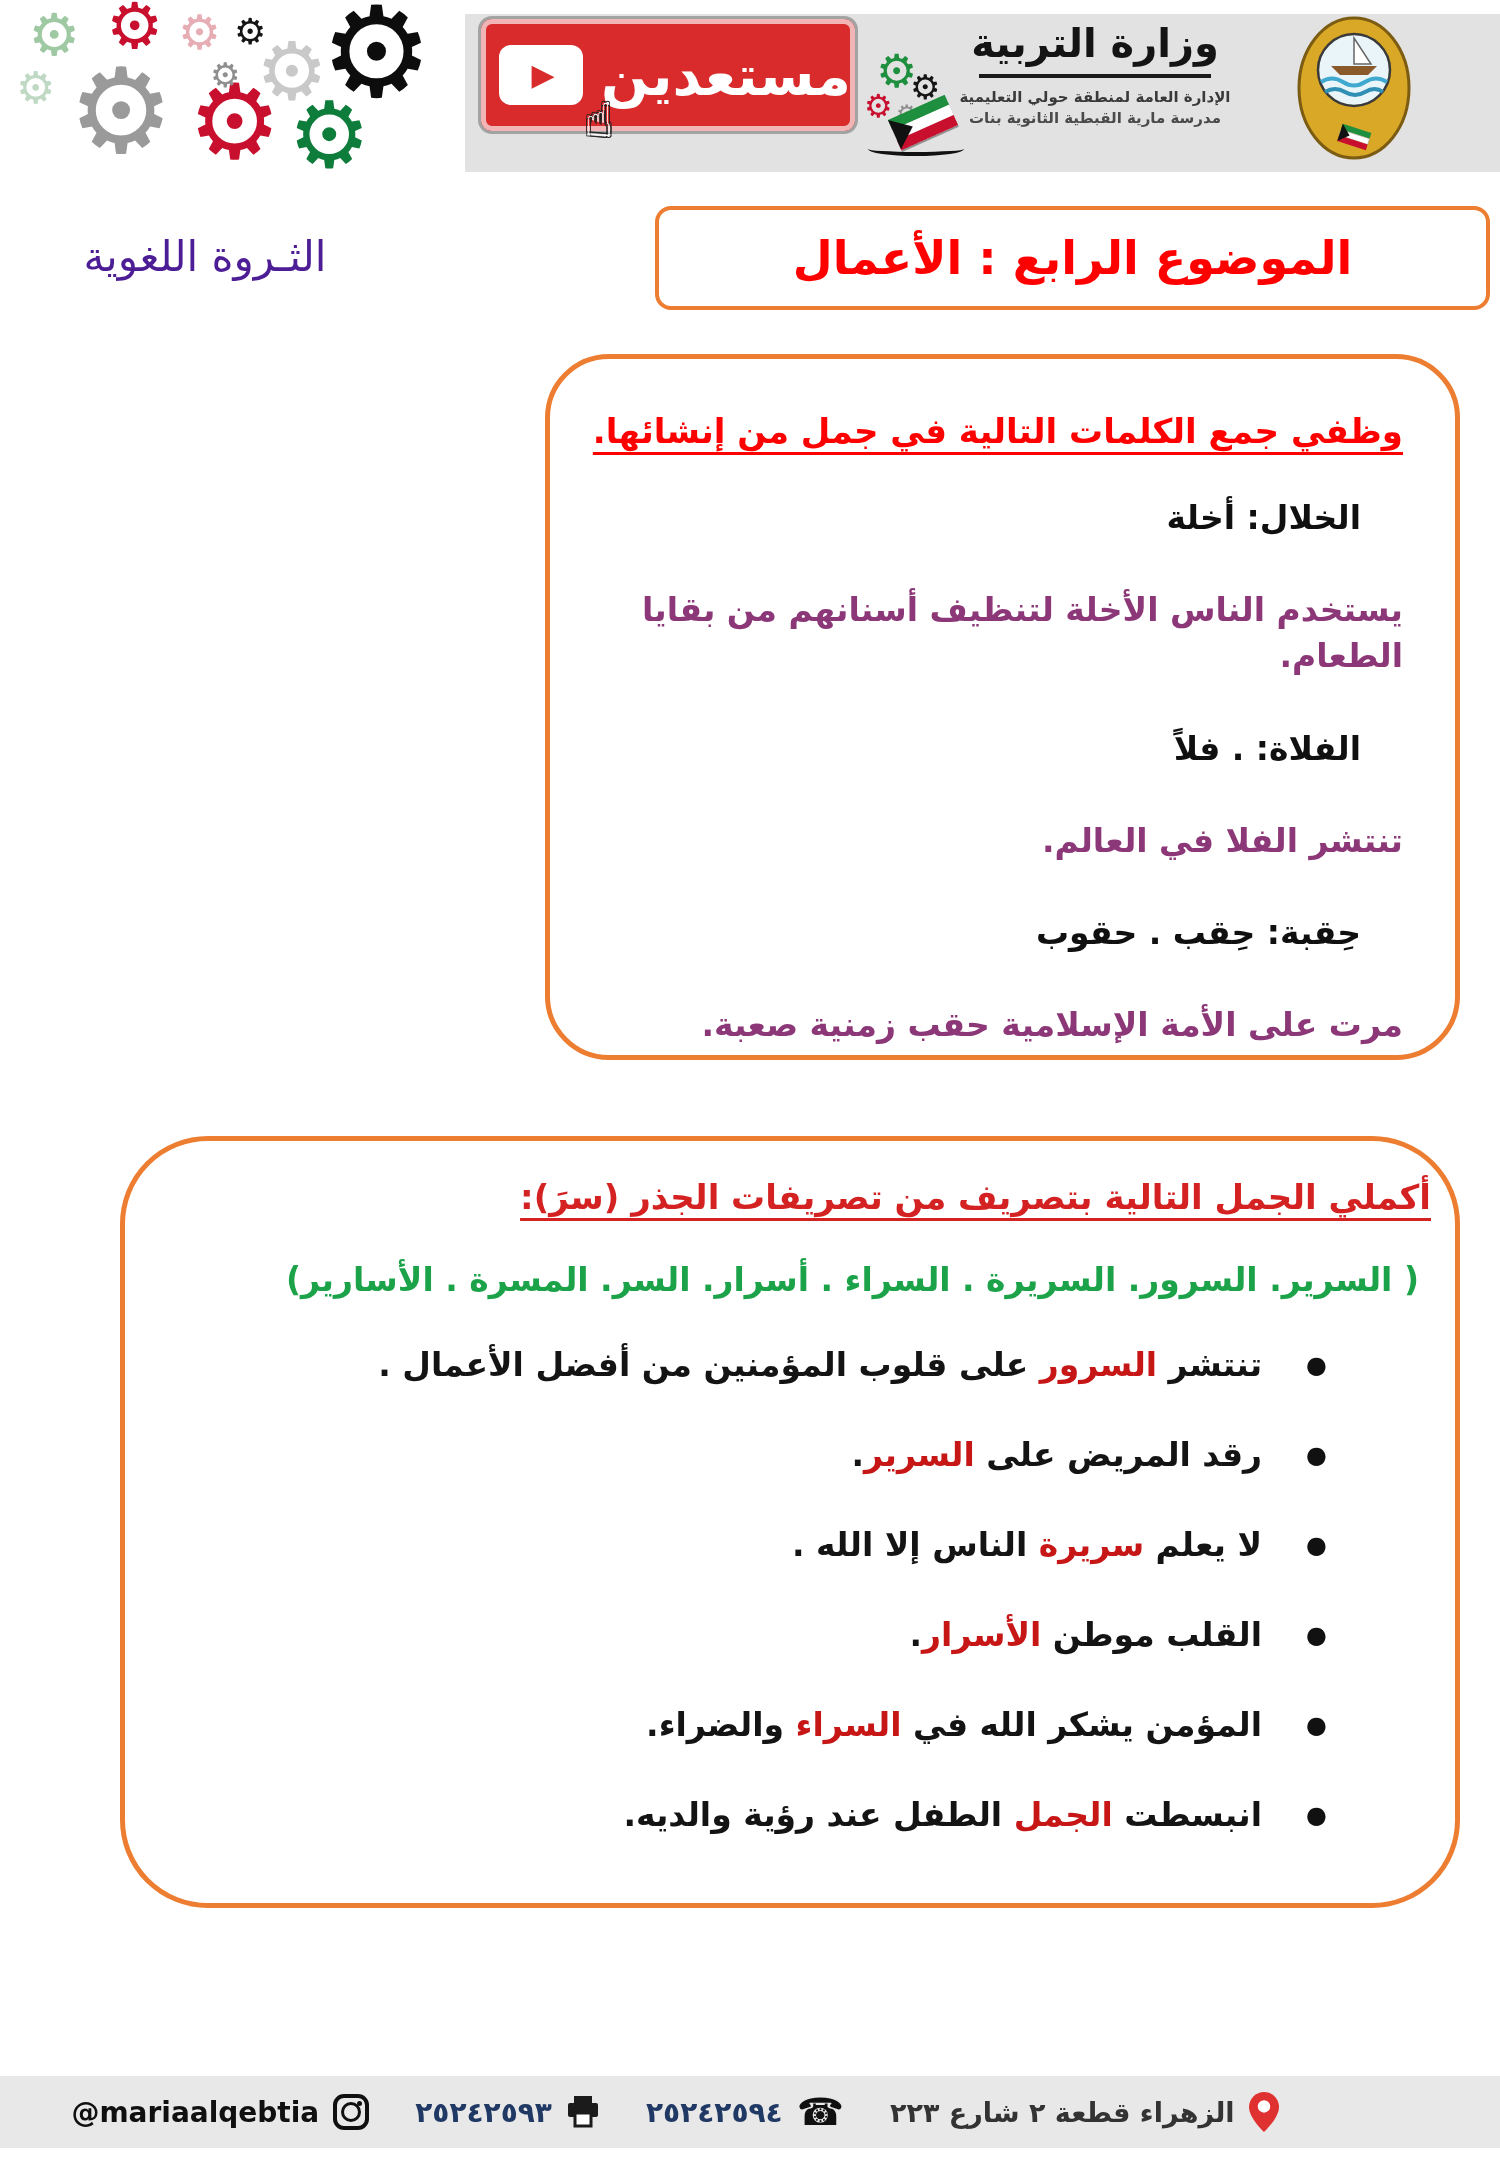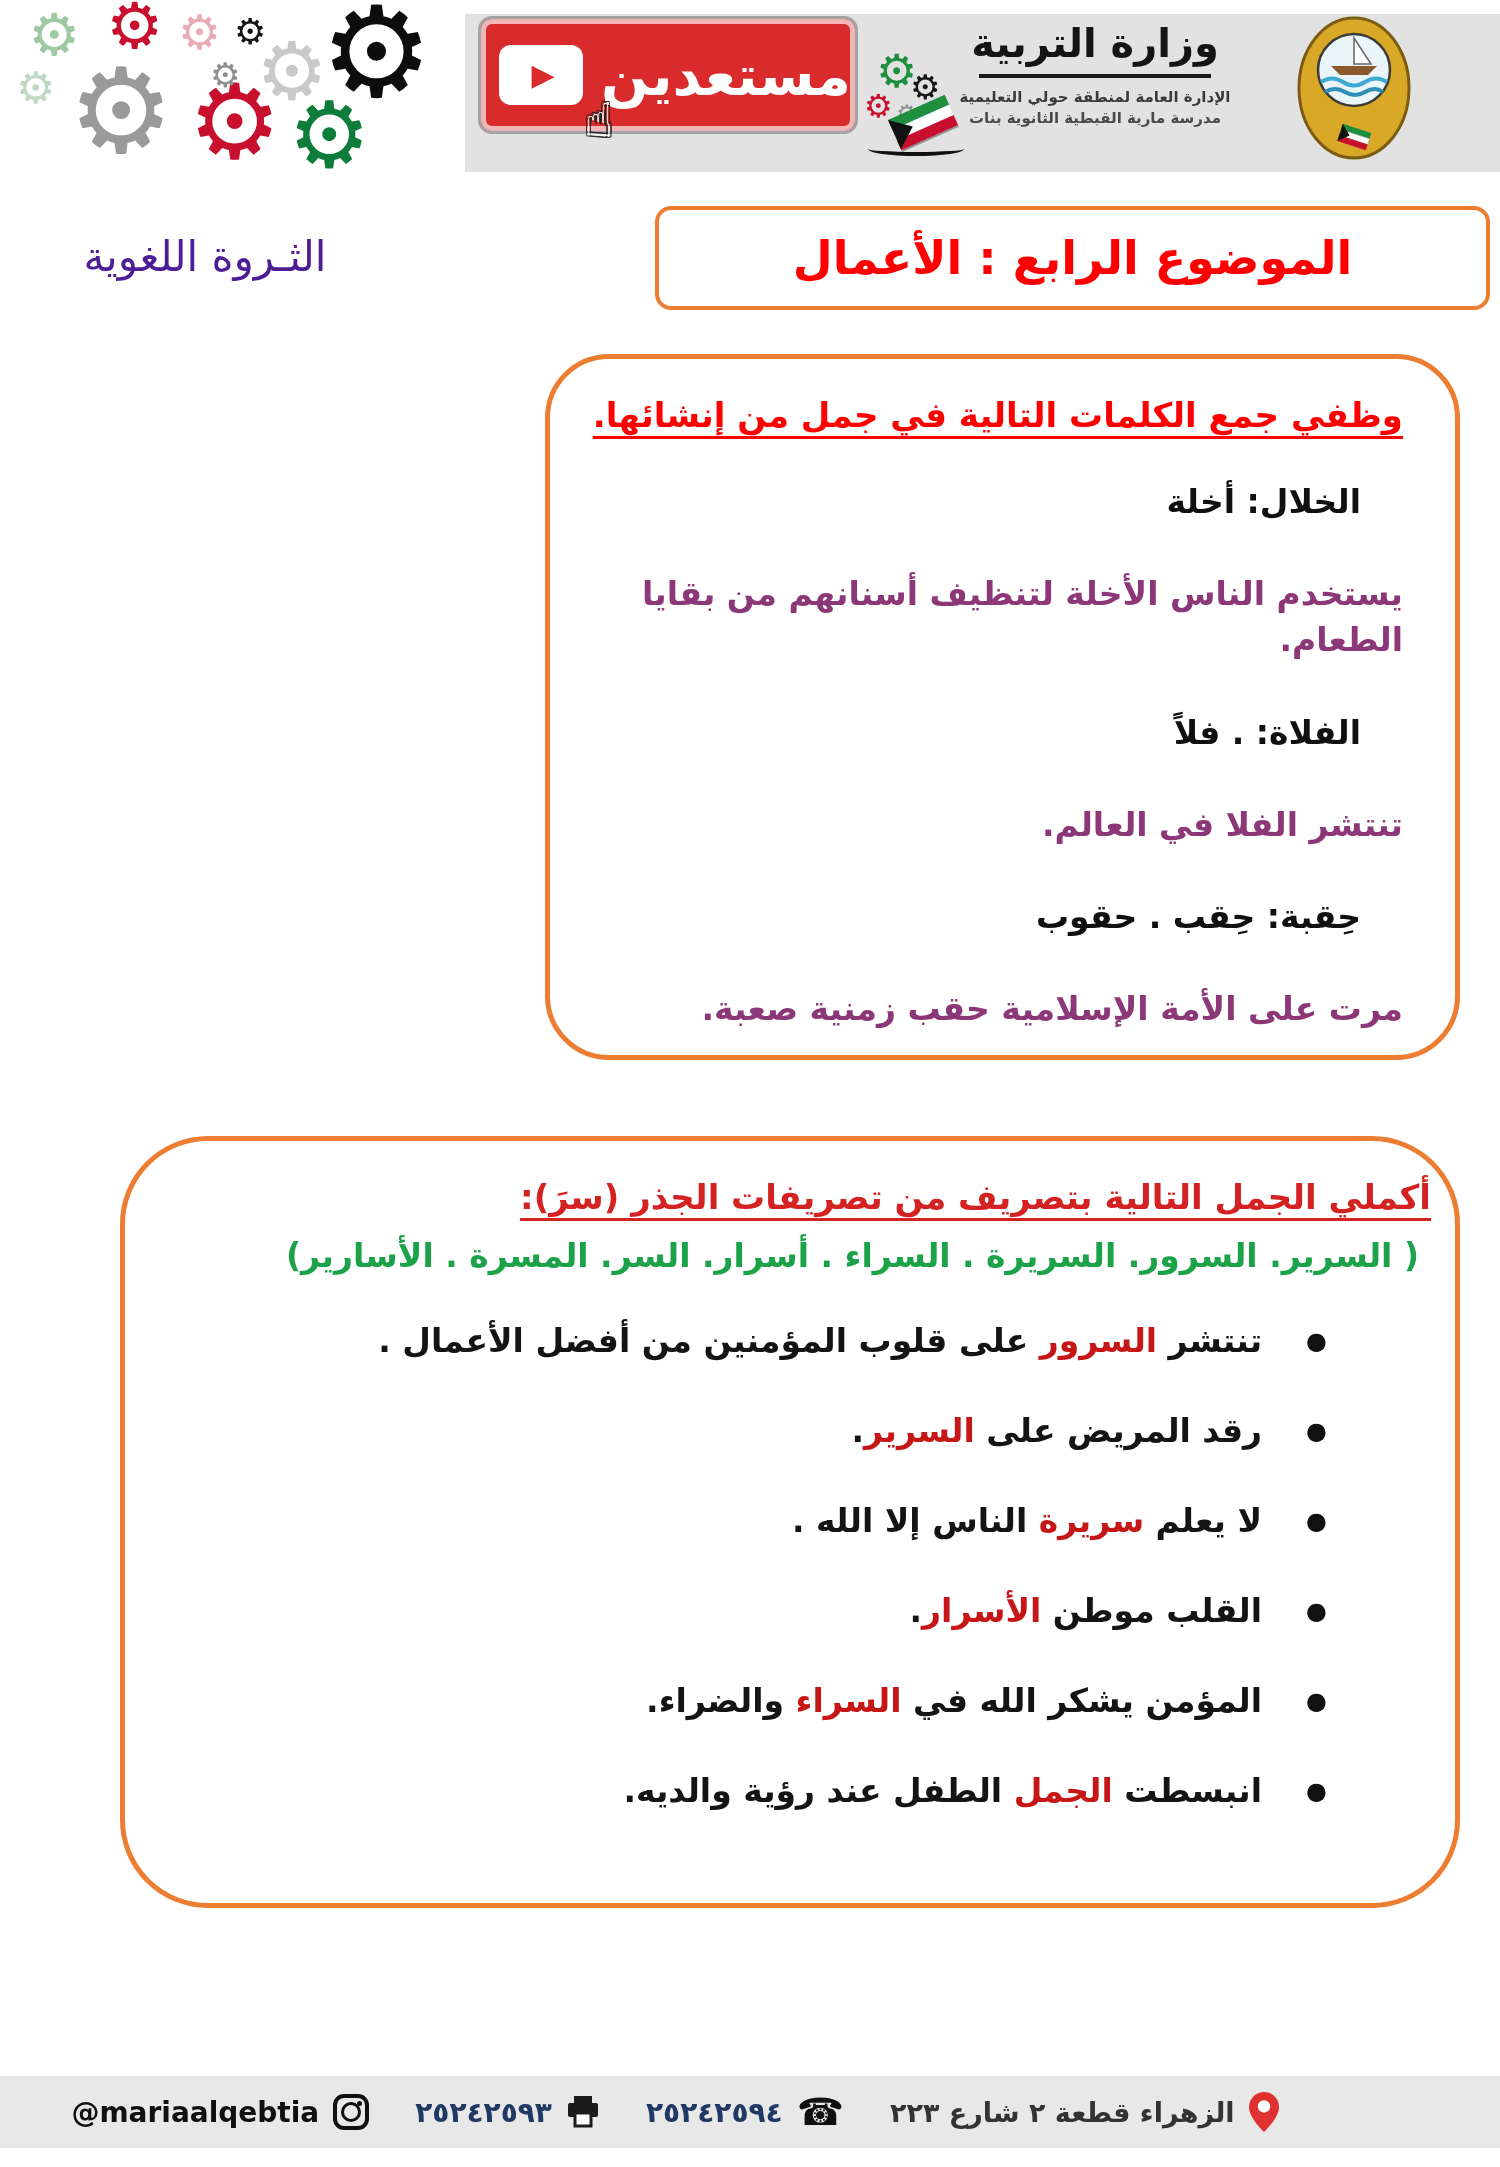--- a/index.html
+++ b/index.html
@@ -58,24 +58,24 @@
 
   
   .section-label{position:absolute;left:40px;top:232px;width:330px;text-align:center;direction:rtl;
                  font-size:42px;font-weight:400;color:#4c1d95;}
   .topic-box{position:absolute;left:655px;top:206px;width:835px;height:104px;border:4px solid #ED7D31;
              border-radius:16px;display:flex;align-items:center;justify-content:center;box-sizing:border-box;}
   .topic-title{color:#FF0000;font-size:46px;font-weight:700;direction:rtl;}
 
   
   .box{position:absolute;border:5px solid #ED7D31;box-sizing:border-box;direction:rtl;}
-  .box1{left:545px;top:354px;width:915px;height:706px;border-radius:64px;padding:36px 52px 0 40px;}
+  .box1{left:545px;top:354px;width:915px;height:706px;border-radius:64px;padding:52px 52px 0 40px;}
   .box2{left:120px;top:1136px;width:1340px;height:772px;border-radius:88px;padding:36px 24px 0 40px;}
   .h1{font-size:34px;font-weight:700;color:#FF0000;margin-bottom:44px;}
-  .h2{font-size:34px;font-weight:700;color:#D42222;margin-bottom:16px;}
+  .h2{font-size:34px;font-weight:700;color:#D42222;margin-bottom:40px;}
   .h1 span,.h2 span{text-decoration:underline;text-decoration-thickness:3px;text-underline-offset:9px;}
   .word{font-size:33px;font-weight:700;color:#101010;margin:0 42px 46px 0;line-height:1.4;}
   .sent{font-size:33px;font-weight:700;color:#8C3878;margin:0 0 46px 0;line-height:1.4;}
   .bank{font-size:33px;font-weight:700;color:#1CA34A;margin:0 12px 38px 0;line-height:1.4;}
   .bullet-row{display:flex;align-items:flex-start;gap:44px;margin:0 104px 42px 0;}
   .dot{font-size:24px;color:#111;line-height:2;flex:0 0 auto;}
   .btext{font-size:33px;font-weight:700;color:#141414;line-height:1.45;}
   .ans{color:#C61616;}
 
   

